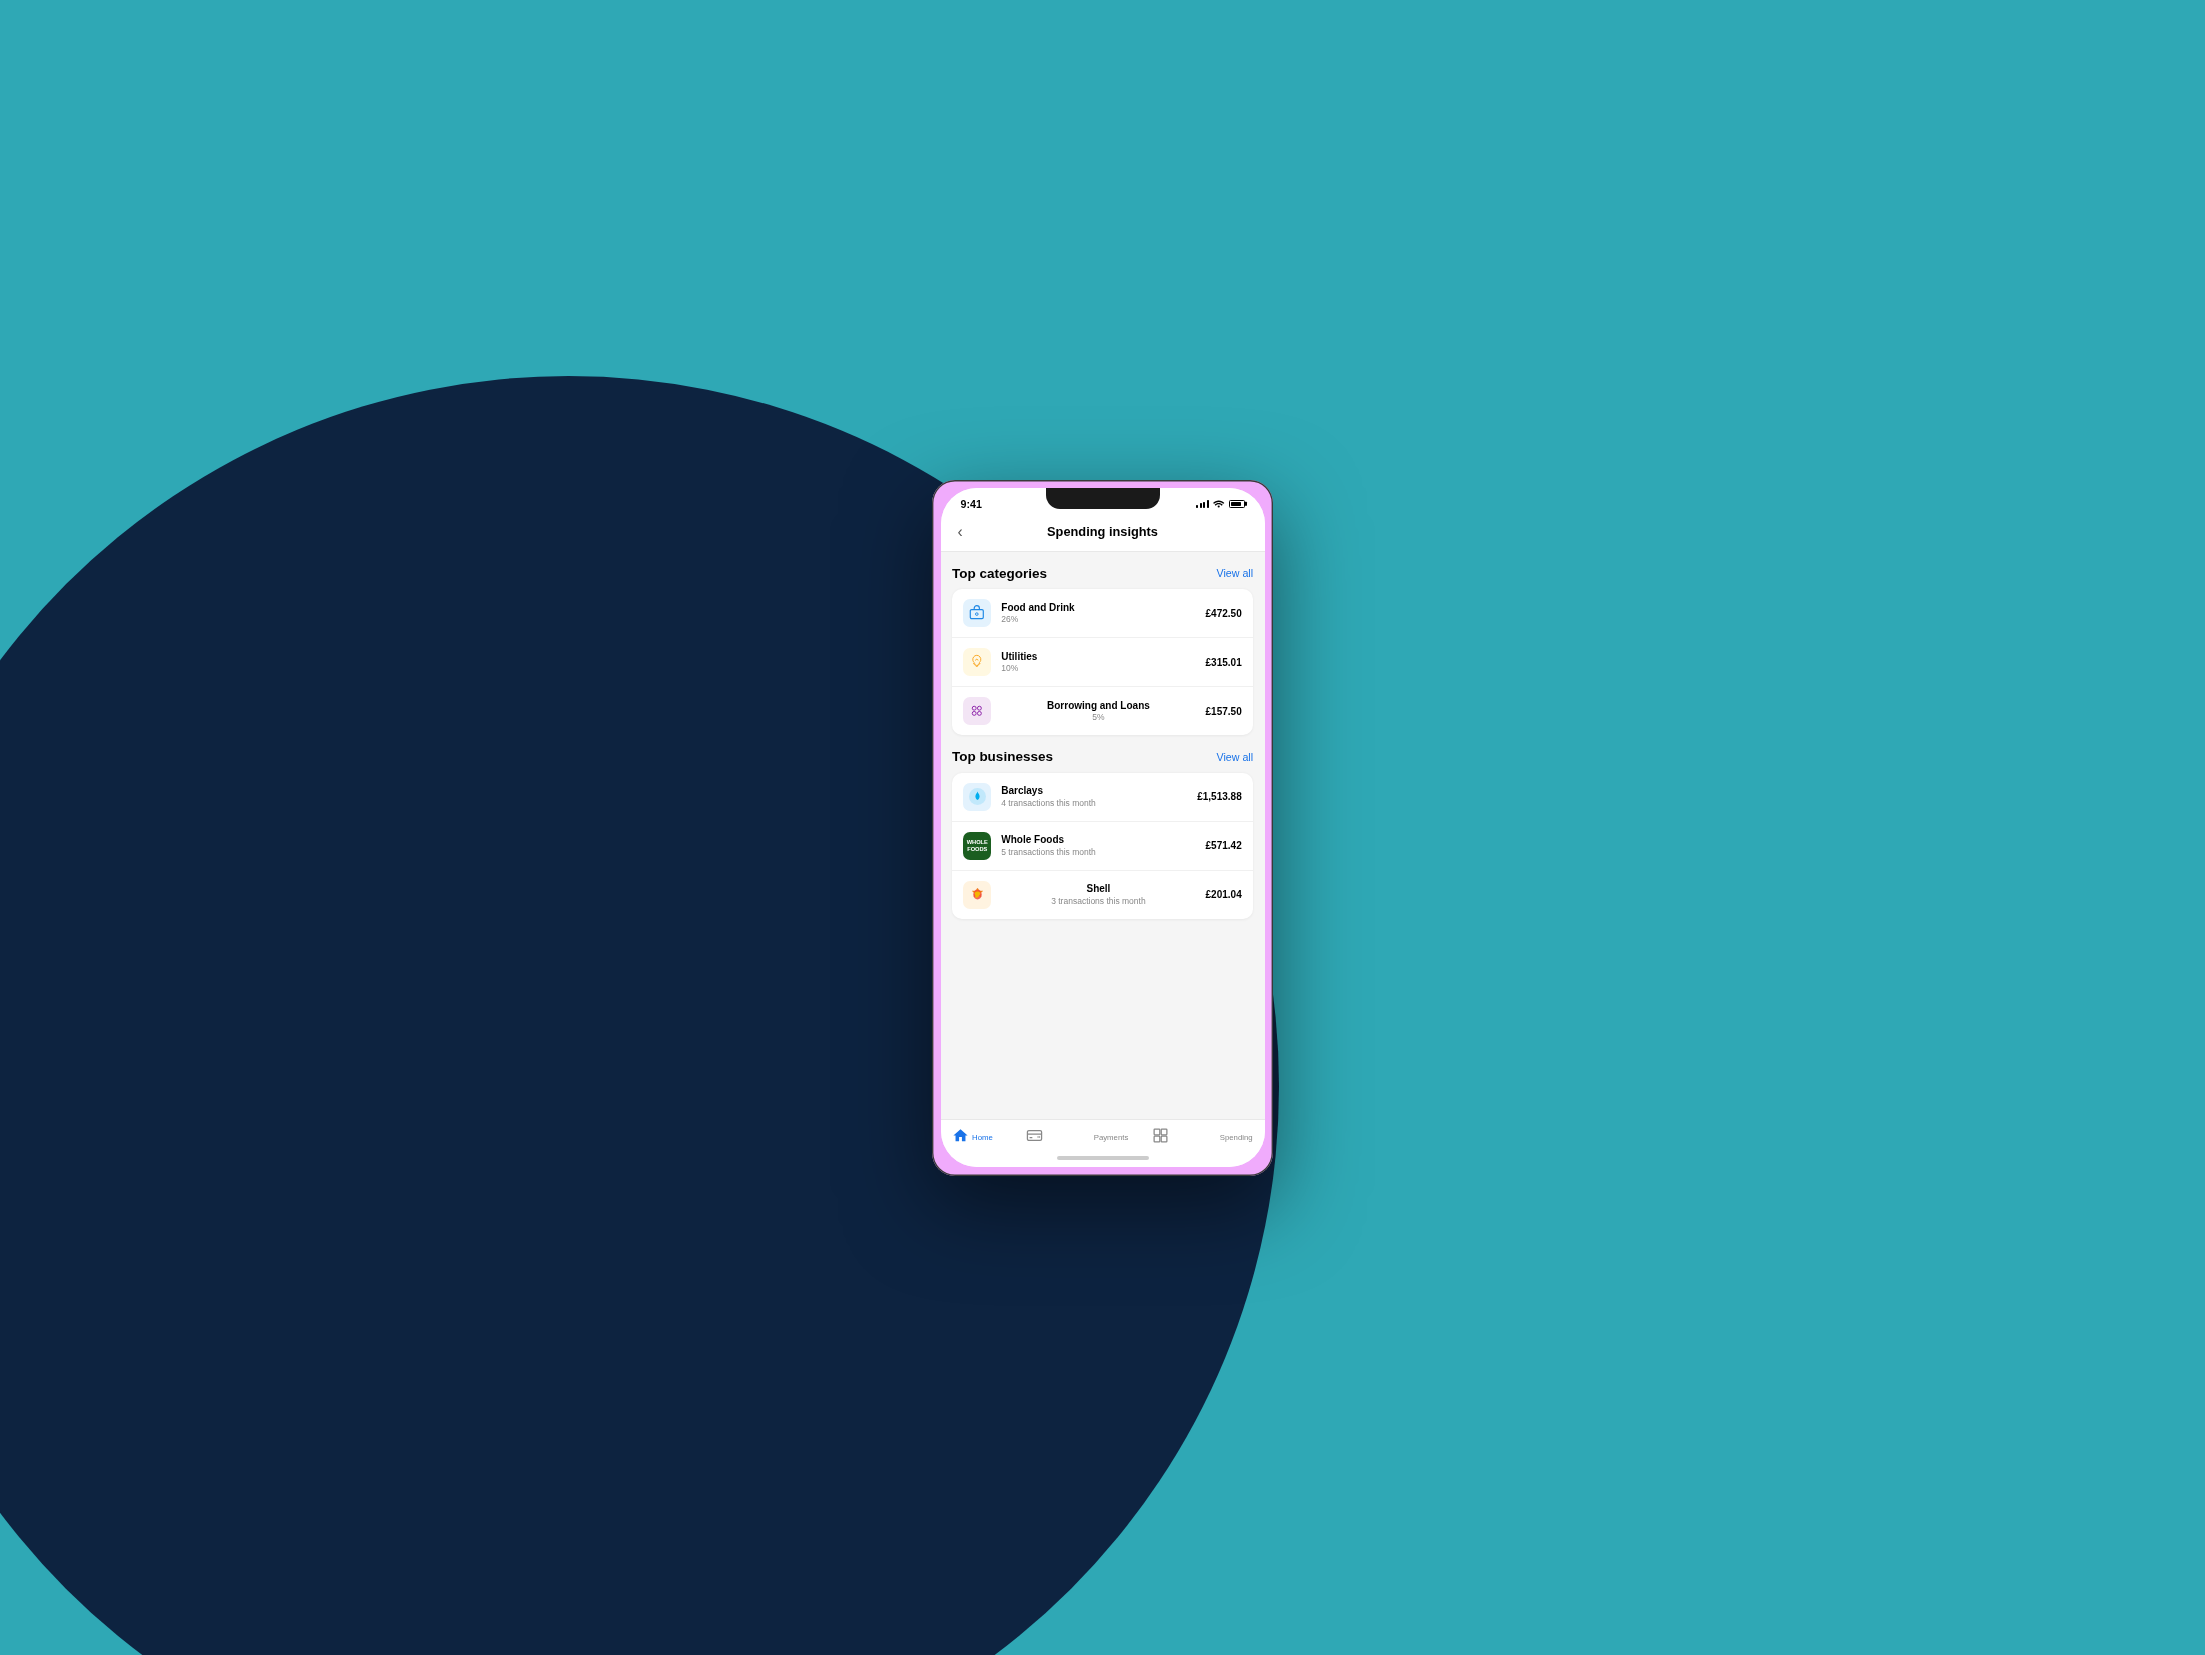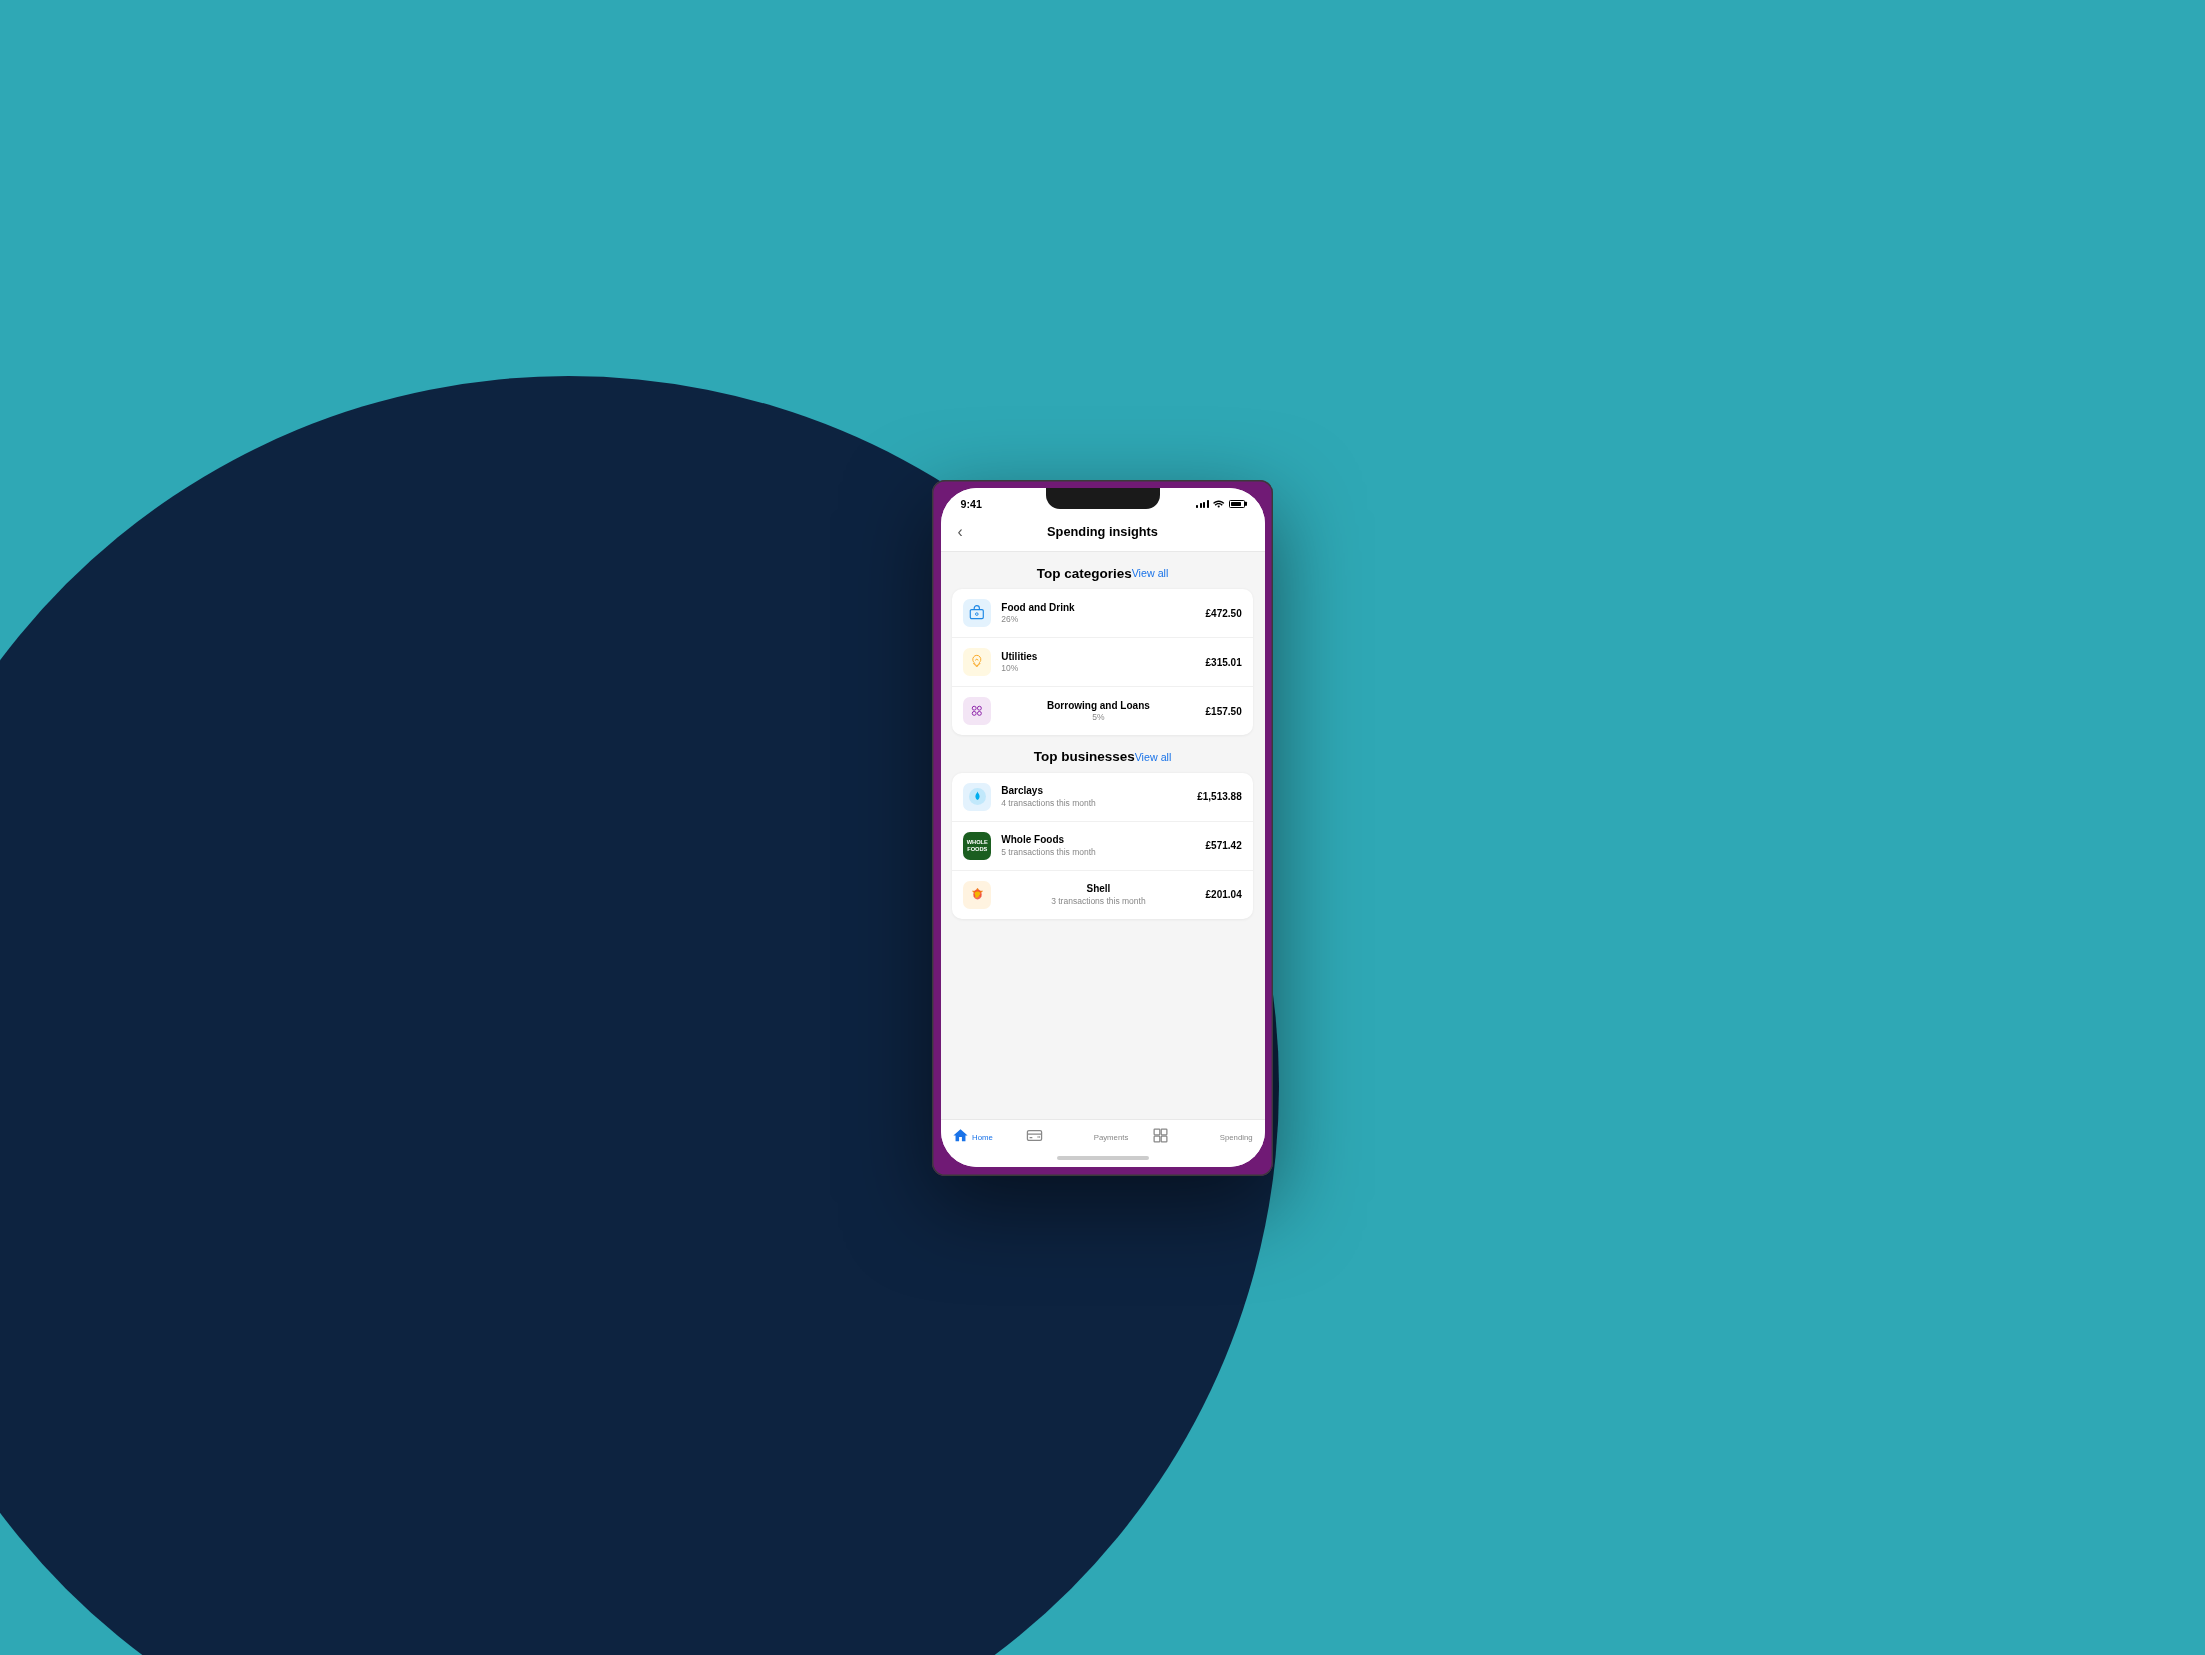--- a/index.html
+++ b/index.html
@@ -27,22 +27,22 @@
     }
 
     .phone-wrapper {
       position: relative;
       z-index: 10;
     }
 
     .phone {
       width: 341px;
       height: 696px;
-      background: #701a75;
-      border-radius: 13px;
+      background: #f0abfc;
+      border-radius: 23px;
       padding: 8.5px;
       box-shadow: 0 28px 85px rgba(0,0,0,0.5), inset 0 0 0 1.4px #3a3a3a;
       position: relative;
     }
 
     .phone-screen {
       width: 100%;
       height: 100%;
       background: #f5f5f5;
       border-radius: 36px;
@@ -167,21 +167,21 @@
       flex-direction: column;
       gap: 14px;
     }
 
     .section {
       background: transparent;
     }
 
     .section-header {
       display: flex;
-      justify-content: center;
+      justify-content: space-between;
       align-items: center;
       margin-bottom: 8.5px;
     }
 
     .section-title {
       font-size: 13.5px;
       font-weight: 700;
       color: #000;
     }
 

